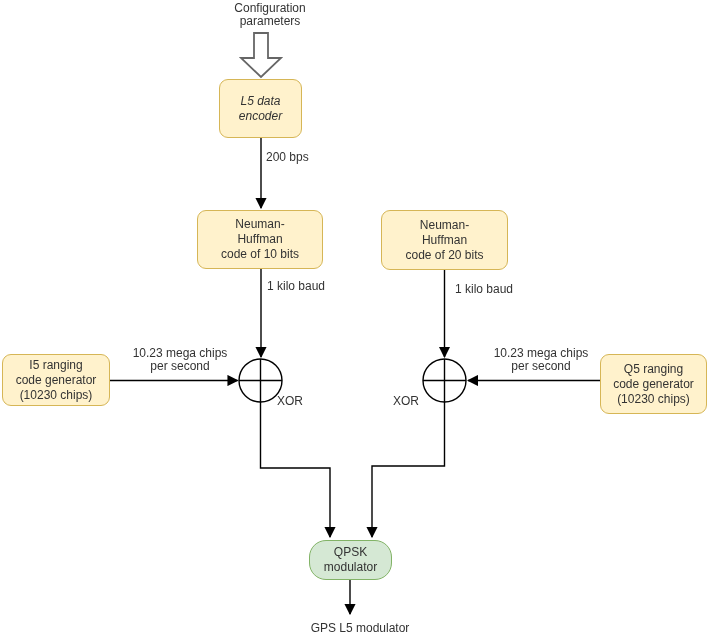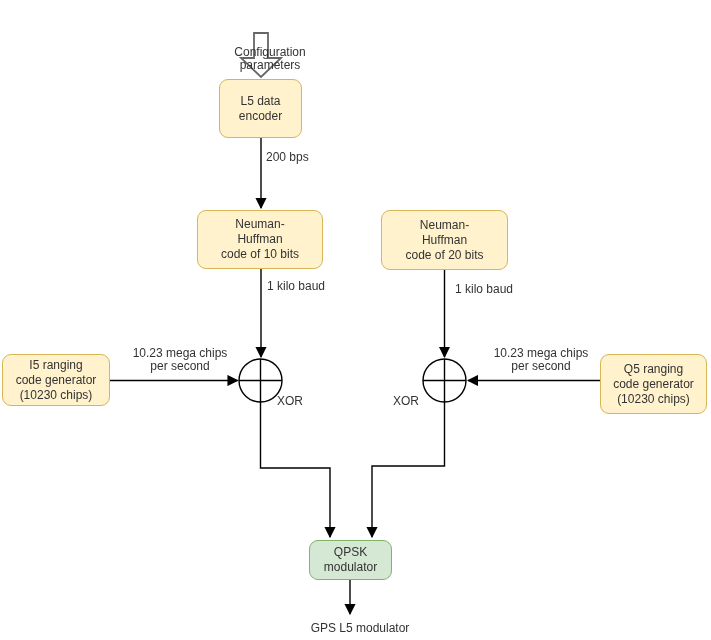--- a/index.html
+++ b/index.html
@@ -33,20 +33,21 @@
     justify-content: center;
     text-align: center;
     white-space: pre-line;
     font-size: 12px;
     line-height: 15px;
     color: #333333;
   }
   .node.green {
     background: #d5e8d4;
     border-color: #82b366;
+    border-radius: 17px;
   }
   .lbl {
     position: absolute;
     font-size: 12px;
     line-height: 13px;
     color: #333333;
     white-space: pre-line;
   }
   .lbl.center {
     transform: translateX(-50%);
@@ -89,24 +90,24 @@
       <line x1="444.5" y1="359" x2="444.5" y2="402"></line>
     </g>
 
     <path d="M260.5,402 L260.5,468 L330,468 L330,537" marker-end="url(#arrow)"></path>
 
     <path d="M444.5,402 L444.5,466 L372,466 L372,537" marker-end="url(#arrow)"></path>
 
     <line x1="350" y1="580" x2="350" y2="614" marker-end="url(#arrow)"></line>
   </svg>
 
-  <div class="lbl center" style="left:270px; top:2px;margin-top:44px;">Configuration
+  <div class="lbl center" style="left:270px; top:2px;">Configuration
 parameters</div>
 
-  <div class="node" style="left:219px; top:79px; width:83px; height:59px;">L5 data
+  <div class="node" style="left:219px; top:79px; width:83px; height:59px;font-style:italic;">L5 data
 encoder</div>
 
   <div class="node" style="left:197px; top:210px; width:126px; height:59px;">Neuman-
 Huffman
 code of 10 bits</div>
 
   <div class="node" style="left:381px; top:210px; width:127px; height:60px;">Neuman-
 Huffman
 code of 20 bits</div>
 

